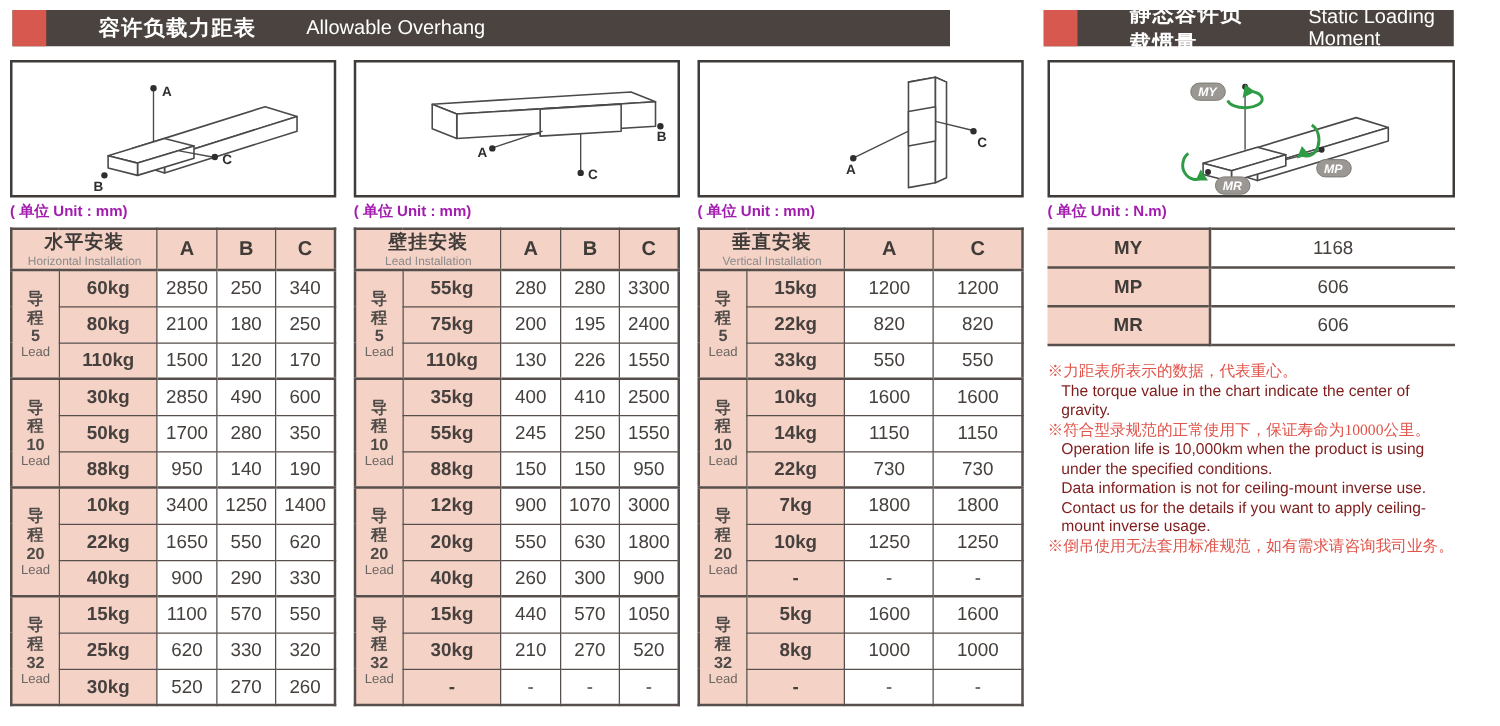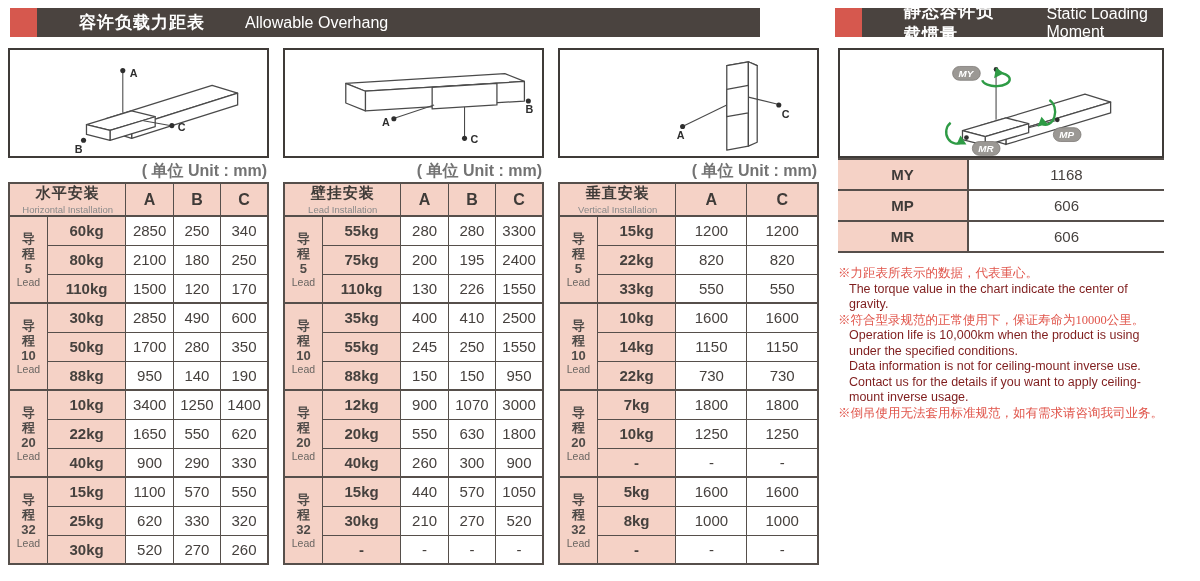--- a/index.html
+++ b/index.html
@@ -16,21 +16,21 @@
 
   
   .col { position:absolute; top:48px; }
   #col1 { left:8px;   width:261px; }
   #col2 { left:283px; width:261px; }
   #col3 { left:558px; width:261px; }
   #col4 { left:838px; width:326px; }
 
   .diagram-box { width:100%; height:110px; border:2px solid #3f3b38; background:#fff; }
   .diagram-box svg { width:100%; height:100%; display:block; }
-  .unit-label { text-align:right; font-size:16px; font-weight:bold; color:#737373; padding:3px 2px 2px 0; height:24px; }
+  .unit-label { text-align:left; font-size:12px; font-weight:bold; color:#a21caf; padding:3px 2px 2px 0; height:24px; }
 
   
   table.spec-table { width:100%; border-collapse:collapse; table-layout:fixed; }
   table.spec-table th, table.spec-table td { border:1px solid #564f4b; text-align:center; vertical-align:middle; }
   table.spec-table { border:2px solid #564f4b; }
   table.spec-table thead th { background:#f5d2c6; height:28px; border-bottom:2px solid #564f4b; }
   th.title-cell .t-zh { font-size:15px; font-weight:bold; color:#3f3b38; letter-spacing:1px; }
   th.title-cell .t-en { font-size:9.5px; font-weight:normal; color:#8a8a8a; margin-top:1px; }
   th.abc { font-size:16px; font-weight:600; color:#3f3b38; }
   td.lead-cell { background:#f5d2c6; color:#4f4b48; padding:2px 0; border-bottom:2px solid #564f4b; }
@@ -505,20 +505,21 @@
         <rect class="badge" x="216" y="78" rx="7" width="28" height="14"></rect>
         <text class="badge-t" x="222" y="88.5">MP</text>
 
         <circle class="dot" cx="128" cy="88" r="2.4"></circle>
         <path class="garr" d="M112,73 A10,11 0 1 0 124,92"></path>
         <polygon class="gah" points="128,95 118,95 122,86"></polygon>
         <rect class="badge" x="134" y="92" rx="7" width="28" height="14"></rect>
         <text class="badge-t" x="140" y="102.5">MR</text>
       </svg>
     </div>
+    <div class="unit-label">( 单位 Unit : N.m)</div>
     <table class="moment-table">
       <colgroup>
           <col style="width:130px">
           <col>
         </colgroup>
       <tbody>
           <tr>
         <td class="m-label">MY</td>
         <td class="m-value">1168</td>
       </tr>

